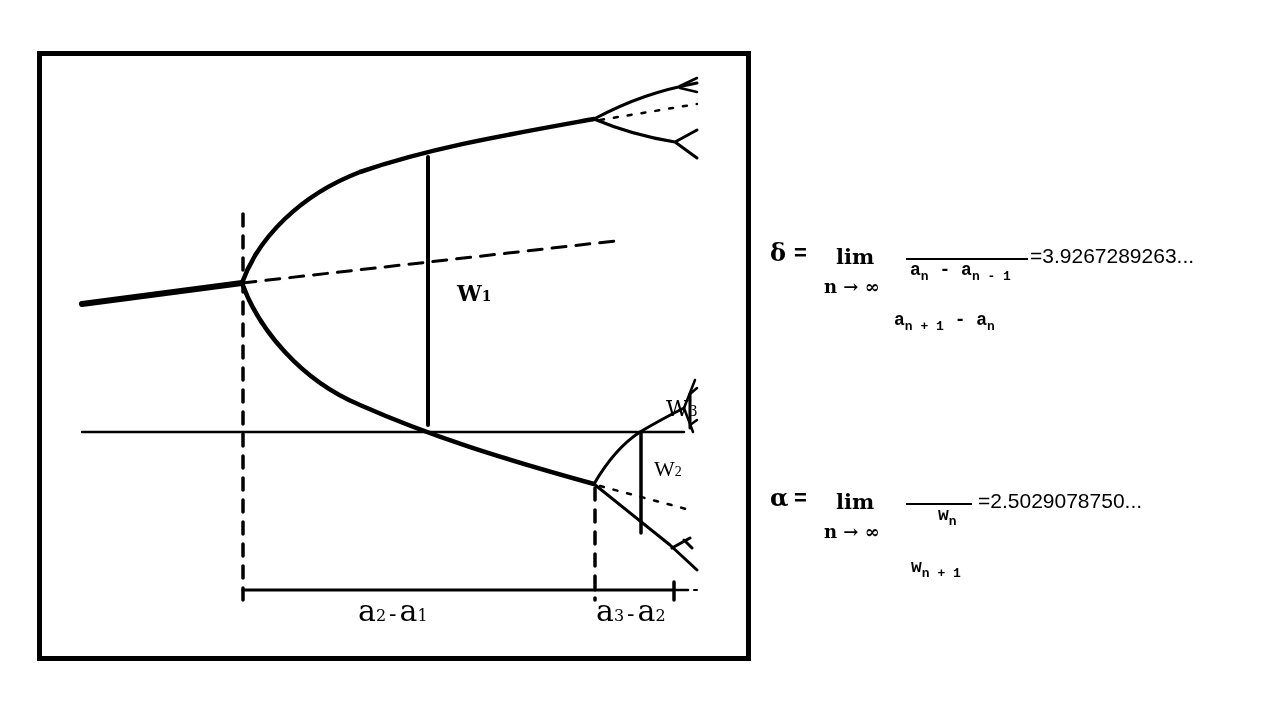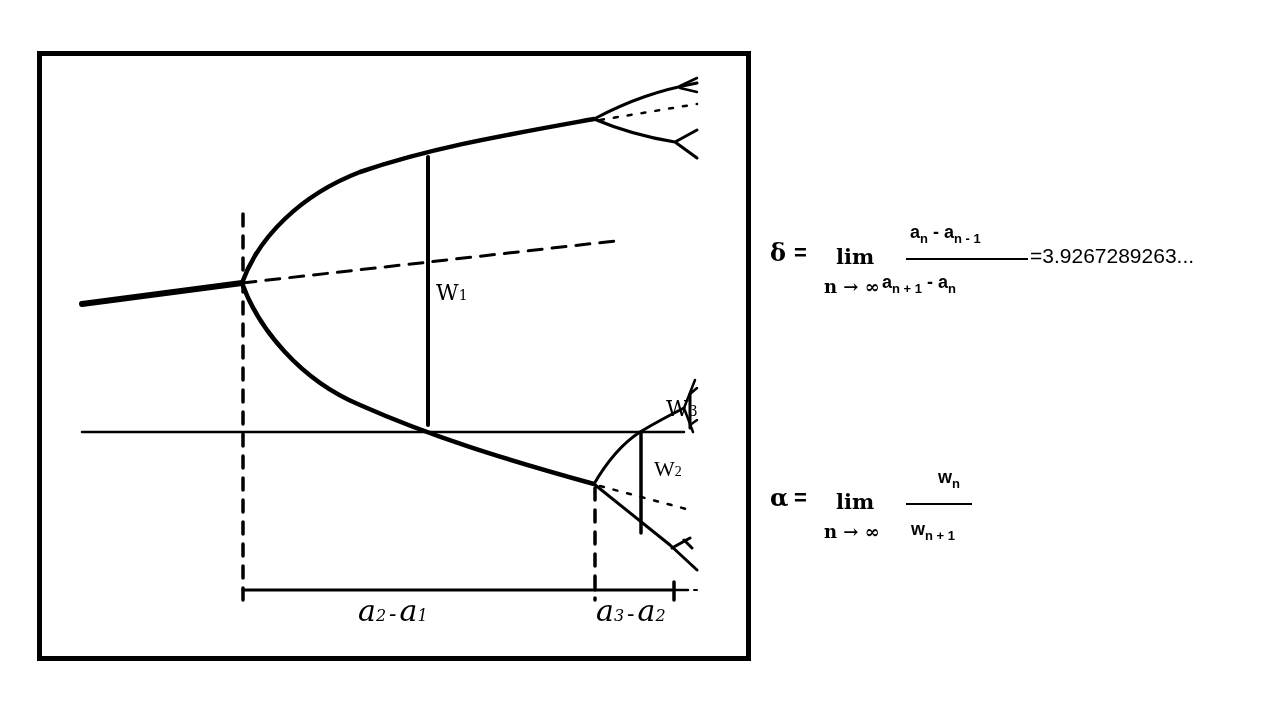--- a/index.html
+++ b/index.html
@@ -2,28 +2,28 @@
 <html><head>
   <meta charset="utf-8">
   <style>
     html, body { margin: 0; padding: 0; background: #ffffff; }
     body { width: 1267px; height: 722px; position: relative; overflow: hidden; font-family: "Liberation Serif", serif; }
     .frame { position: absolute; left: 37px; top: 51px; width: 704px; height: 600px; border: 5px solid #000; box-sizing: content-box; }
     svg.plot { position: absolute; left: 0; top: 0; }
     .lbl { position: absolute; font-family: "DejaVu Serif", "Liberation Serif", serif; color: #000; white-space: nowrap; }
     .lbl-w { font-size: 22px; }
     .lbl-w sub { font-size: 14px; vertical-align: baseline; position: relative; top: 0; }
-    .lbl-a { font-size: 30px; letter-spacing: 0px; font-style: italic; }
+    .lbl-a { font-size: 30px; letter-spacing: 0px; }
     .lbl-a sub { font-size: 16px; vertical-align: baseline; }
     .eq { position: absolute; font-family: "Liberation Sans", sans-serif; font-weight: bold; color: #000; }
     .eq .sym { position: absolute; font-family: "DejaVu Serif", serif; font-size: 24px; font-weight: bold; }
     .eq .eqsign { position: absolute; font-size: 22px; font-weight: bold; }
     .eq .lim { position: absolute; font-size: 21px; font-weight: bold; font-family: "DejaVu Serif", serif; }
     .eq .sub { position: absolute; font-size: 18px; font-weight: bold; font-family: "DejaVu Serif", serif; }
-    .eq .num { position: absolute; font-size: 18px; font-weight: bold; font-family: Liberation Sans, sans-serif; }
+    .eq .num { position: absolute; font-size: 18px; font-weight: bold; font-family: Liberation Mono, monospace; margin-top: 38px; }
     .eq .bar { position: absolute; height: 2px; background: #000; }
     .eq .val { position: absolute; font-size: 21px; font-weight: normal; font-family: "Liberation Sans", sans-serif; }
     .small { font-size: 13px; }
   </style>
 </head>
 <body>
 
 <div class="frame"></div>
 
 <svg class="plot" width="1267" height="722" viewBox="0 0 1267 722">
@@ -59,51 +59,52 @@
     <path d="M595,488 L595,600" stroke-width="3.5" stroke-dasharray="12,10"></path>
     <path d="M674,582 L674,600" stroke-width="3.5"></path>
 
     <path d="M243,590 L595,590" stroke-width="3"></path>
     <path d="M595,590 L674,590" stroke-width="3"></path>
     <path d="M674,590 L688,590" stroke-width="2.5"></path>
     <path d="M694,590 L697,590" stroke-width="2"></path>
   </g>
 </svg>
 
-<div class="lbl lbl-w" style="left:436px; top:280px;"><span>W</span><sub>1</sub></div>
+<div class="lbl lbl-w" style="left:457px; top:280px;font-weight:bold;"><span>W</span><sub>1</sub></div>
 <div class="lbl lbl-w" style="left:654px; top:456px;font-family:Liberation Serif, serif;"><span>W</span><sub>2</sub></div>
 <div class="lbl lbl-w" style="left:666px; top:396px;"><span>W</span><sub>3</sub></div>
 
 <div class="lbl lbl-a" style="left:358px; top:593px;"><span>a</span><sub>2</sub><span style="font-size:22px; margin:0 3px;">-</span><span>a</span><sub>1</sub></div>
 <div class="lbl lbl-a" style="left:596px; top:593px;"><span>a</span><sub>3</sub><span style="font-size:22px; margin:0 3px;">-</span><span>a</span><sub>2</sub></div>
 
 <div class="eq" style="left:770px; top:220px; width:460px; height:90px;">
   <span class="sym" style="left:0; top:18px;">δ</span>
   <span class="eqsign" style="left:24px; top:20px;">=</span>
   <span class="lim" style="left:66px; top:24px;">lim</span>
   <span class="sub" style="left:54px; top:56px;">n → ∞</span>
   <span class="num" style="left:140px; top:2px;">
     <span>a</span><sub class="small">n</sub>
     <span>-</span>
     <span>a</span><sub class="small">n - 1</sub>
   </span>
   <span class="bar" style="left:136px; top:38px; width:122px;"></span>
-  <span class="num" style="left:112px; top:52px;">
+  <span class="num" style="left:124px; top:52px;">
     <span>a</span><sub class="small">n + 1</sub>
     <span>-</span>
     <span>a</span><sub class="small">n</sub>
   </span>
   <span class="val" style="left:260px; top:24px;">=3.9267289263...</span>
 </div>
 
 <div class="eq" style="left:770px; top:465px; width:420px; height:90px;">
   <span class="sym" style="left:0; top:18px;">α</span>
   <span class="eqsign" style="left:24px; top:20px;">=</span>
   <span class="lim" style="left:66px; top:24px;">lim</span>
   <span class="sub" style="left:54px; top:56px;">n → ∞</span>
   <span class="num" style="left:168px; top:2px;">
     <span>w</span><sub class="small">n</sub>
   </span>
   <span class="bar" style="left:136px; top:38px; width:66px;"></span>
   <span class="num" style="left:141px; top:54px;">
     <span>w</span><sub class="small">n + 1</sub>
   </span>
+  <span class="val" style="left:208px; top:24px;">=2.5029078750...</span>
 </div>
 
 </body></html>

